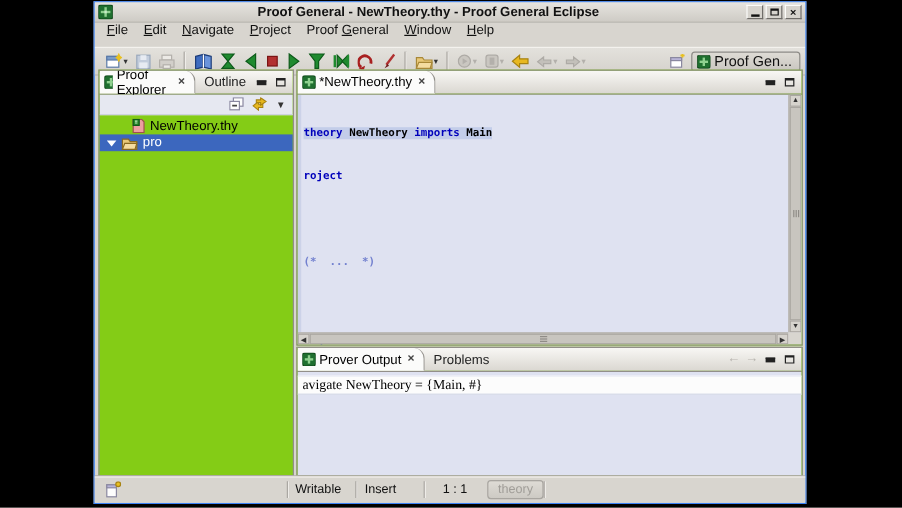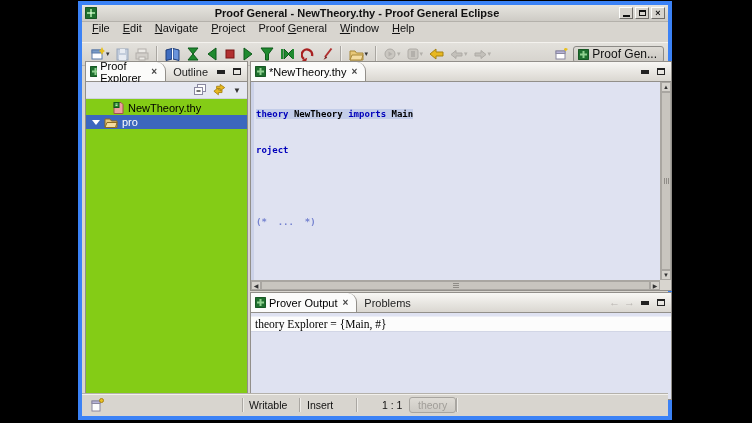--- a/index.html
+++ b/index.html
@@ -1,19 +1,19 @@
 <!DOCTYPE html>
 <html><head>
 <meta charset="utf-8">
 <style>
   html,body{margin:0;padding:0;}
   body{width:752px;height:423px;background:#000;position:relative;overflow:hidden;
        font-family:"Liberation Sans",sans-serif;-webkit-font-smoothing:antialiased;}
   .window{position:absolute;left:78px;top:1px;width:594px;height:419px;
-          background:#d8d5cf;border:4px solid #3b82f6;box-sizing:border-box;}
+          background:#d8d5cf;border:1px solid #3b82f6;box-sizing:border-box;}
 
   
   .titlebar{height:16px;display:flex;align-items:center;padding:0 3px;
             background:linear-gradient(#e6e4df,#cecbc5);border-bottom:1px solid #b4b1ab;}
   .title-text{flex:1;text-align:center;font-size:11px;font-weight:bold;color:#111;}
   .winbtn{width:14px;height:12px;margin-left:2px;background:#d6d3cd;
           border:1px solid;border-color:#fcfcfa #6f6d69 #6f6d69 #fcfcfa;
           display:flex;align-items:center;justify-content:center;
           font-size:9px;font-weight:bold;color:#111;line-height:1;box-sizing:border-box;}
   .winbtn .minbar{width:7px;height:2px;background:#111;margin-top:5px;}
@@ -409,35 +409,35 @@
         <span class="navarrow">→</span>
         <span class="hbtn">
             <span class="ico-min"></span>
           </span>
         <span class="hbtn">
             <span class="ico-max"></span>
           </span>
       </span>
     </div>
     <div class="output-body">
-      <div class="output-line">theory Explorer = {Main, #}</div>
+      <div class="output-line">avigate NewTheory = {Main, #}</div>
     </div>
   </div>
 
   <div class="statusbar">
     <span class="status-icon">
       <svg width="13" height="14">
           <rect x="1" y="3" width="8" height="10" fill="#fdfdfd" stroke="#8a88a0"></rect>
           <rect x="1" y="3" width="8" height="2.5" fill="#b8b4d8" stroke="#8a88a0"></rect>
           <circle cx="10.5" cy="2.5" r="2" fill="#e8c020" stroke="#a88312"></circle>
         </svg>
     </span>
     <span class="sep" style="left:160px;"></span>
     <span class="field" style="left:167px;">Writable</span>
     <span class="sep" style="left:217px;"></span>
     <span class="field" style="left:225px;">Insert</span>
     <span class="sep" style="left:274px;"></span>
-    <span class="field" style="left:300px;">1 : 1</span>
+    <span class="field" style="left:290px;">1 : 1</span>
     <span class="theory-btn">theory</span>
     <span class="sep" style="left:374px;"></span>
   </div>
 
 </div>
 
 </body></html>

